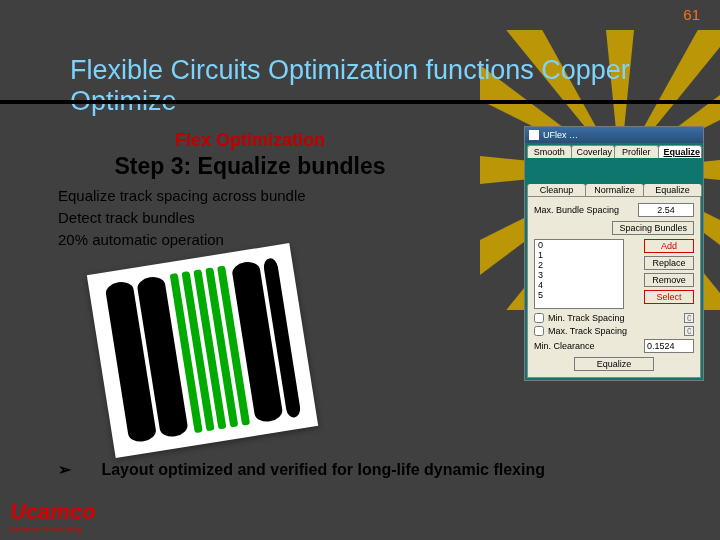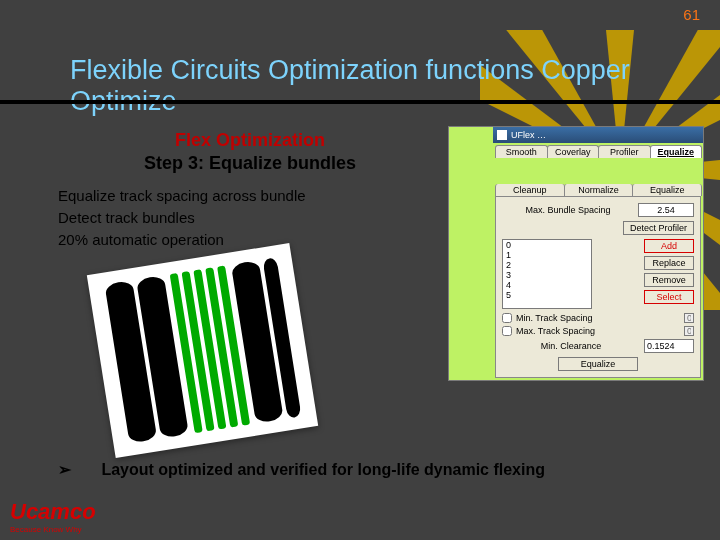--- a/index.html
+++ b/index.html
@@ -29,21 +29,21 @@
   .slide-title { color: #7dd3fc; font-size: 27px; font-weight: 400; }
   .title-underline {
     position: absolute; top: 100px; left: 0; right: 0;
     height: 4px; background: #000;
   }
   .sub-heading {
     position: absolute; top: 130px; left: 0; right: 0;
     text-align: center; padding-right: 260px; margin-left: 40px;
   }
   .sub-heading .l1 { color: #c00000; font-size: 18px; font-weight: bold; }
-  .sub-heading .l2 { color: #000; font-size: 18px; font-weight: bold; margin-top: 2px; }
+  .sub-heading .l2 { color: #000; font-size: 23px; font-weight: bold; margin-top: 2px; }
   .body-text {
     position: absolute; top: 185px; left: 58px;
     font-size: 15px; line-height: 1.45; color: #000;
   }
   .illus {
     position: absolute; top: 258px; left: 100px;
     width: 205px; height: 185px;
     background: #fff;
     transform: rotate(-9deg);
     box-shadow: 0 2px 6px rgba(0,0,0,0.4);
@@ -60,26 +60,25 @@
   .logo {
     position: absolute; bottom: 6px; left: 10px;
     color: #d60000; font-weight: bold; font-size: 22px;
     font-style: italic;
   }
   .logo-sub { font-size: 8px; font-weight: normal; font-style: normal; color: #d60000; }
 
   
   .dialog {
     position: absolute; top: 126px; right: 16px;
-    width: 256px;
-    background: #bef264;
+    width: 180px;
+    background: #0f766e;
     border: 1px solid #7a7a7a;
     font-size: 9px;
     z-index: 3;
-    padding-left: 44px;
   }
   .dlg-titlebar {
     height: 16px;
     background: linear-gradient(#3a6ea5, #2a4d77);
     color: #fff; font-size: 9px; padding: 2px 4px;
     display: flex; align-items: center; gap: 4px;
   }
   .dlg-titlebar .ico { width:10px; height:10px; background:#fff; display:inline-block;}
   .tabs { display: flex; flex-wrap: wrap; padding: 2px 2px 0 2px; gap: 0; }
   .tab {
@@ -89,21 +88,21 @@
     border-radius: 3px 3px 0 0;
     flex: 1; text-align: center; min-width: 0;
   }
   .tab.active { background: #fff; color: #000; font-weight: bold; text-decoration: underline;}
   .tab-row2 .tab { border-top: none; margin-top: 24px; }
   .dlg-body {
     border: 1px solid #888; margin: 0 2px 2px 2px; padding: 6px;
     background: #ece9d8;
   }
   .dlg-row { display: flex; align-items: center; gap: 4px; margin-bottom: 4px; }
-  .dlg-row label { flex: 1; font-size: 9px; text-align: center; }
+  .dlg-row label { flex: 1; font-size: 9px; }
   .dlg-input {
     width: 50px; height: 14px; border: 1px solid #7a7a7a;
     background: #fff; font-size: 9px; padding: 0 2px;
   }
   .dlg-input.wide { width: 56px; text-align: center; }
   .dlg-input.disabled { background: #eee; color: #777;}
   .dlg-list {
     width: 90px; height: 70px; border: 1px solid #7a7a7a;
     background: #fff; overflow: hidden; font-size: 9px;
   }
@@ -200,21 +199,21 @@
       <div class="tab">Cleanup</div>
       <div class="tab">Normalize</div>
       <div class="tab">Equalize</div>
     </div>
     <div class="dlg-body">
       <div class="dlg-row">
         <label>Max. Bundle Spacing</label>
         <input class="dlg-input wide" value="2.54" style="">
       </div>
       <div class="dlg-row" style="justify-content:flex-end;">
-        <span class="btn">Detect Profiler</span>
+        <span class="btn">Spacing Bundles</span>
       </div>
       <div class="dlg-row" style="align-items:flex-start;">
         <div class="dlg-list">
           <div>0</div>
           <div>1</div>
           <div>2</div>
           <div>3</div>
           <div>4</div>
           <div>5</div>
         </div>

